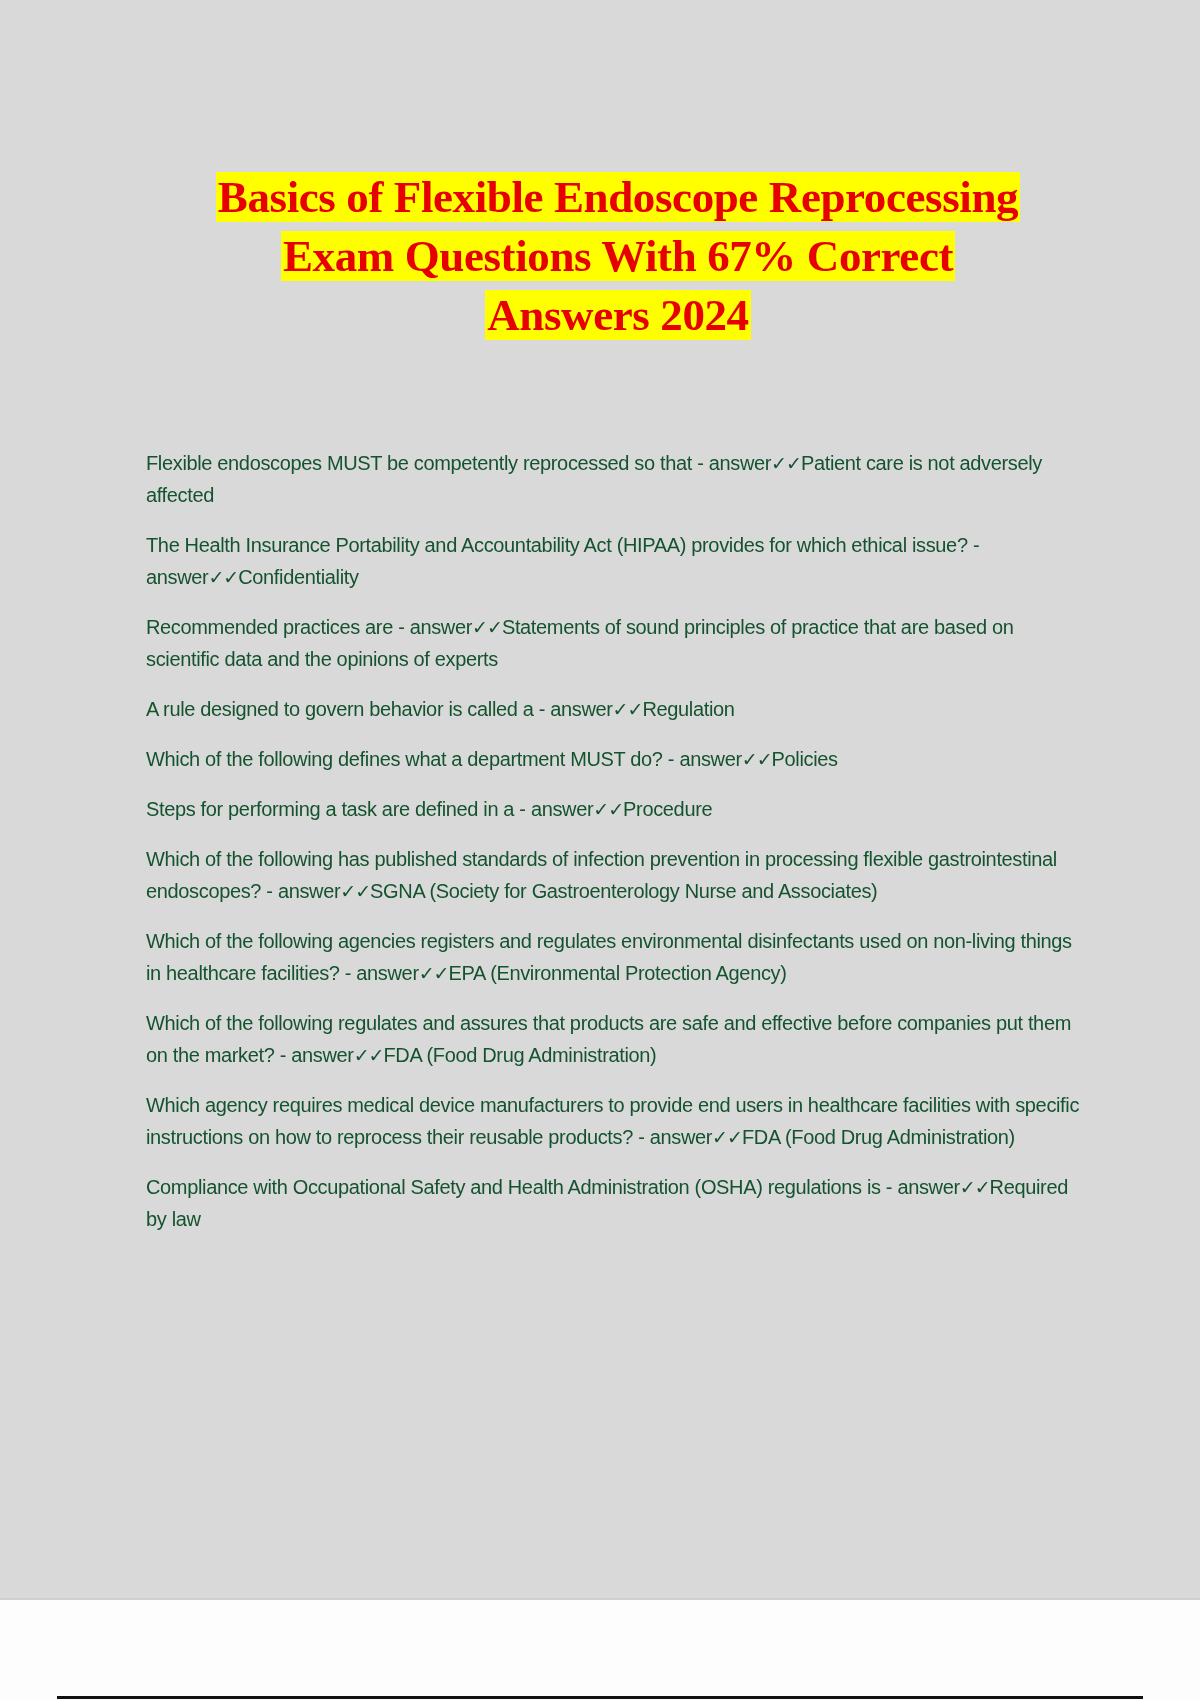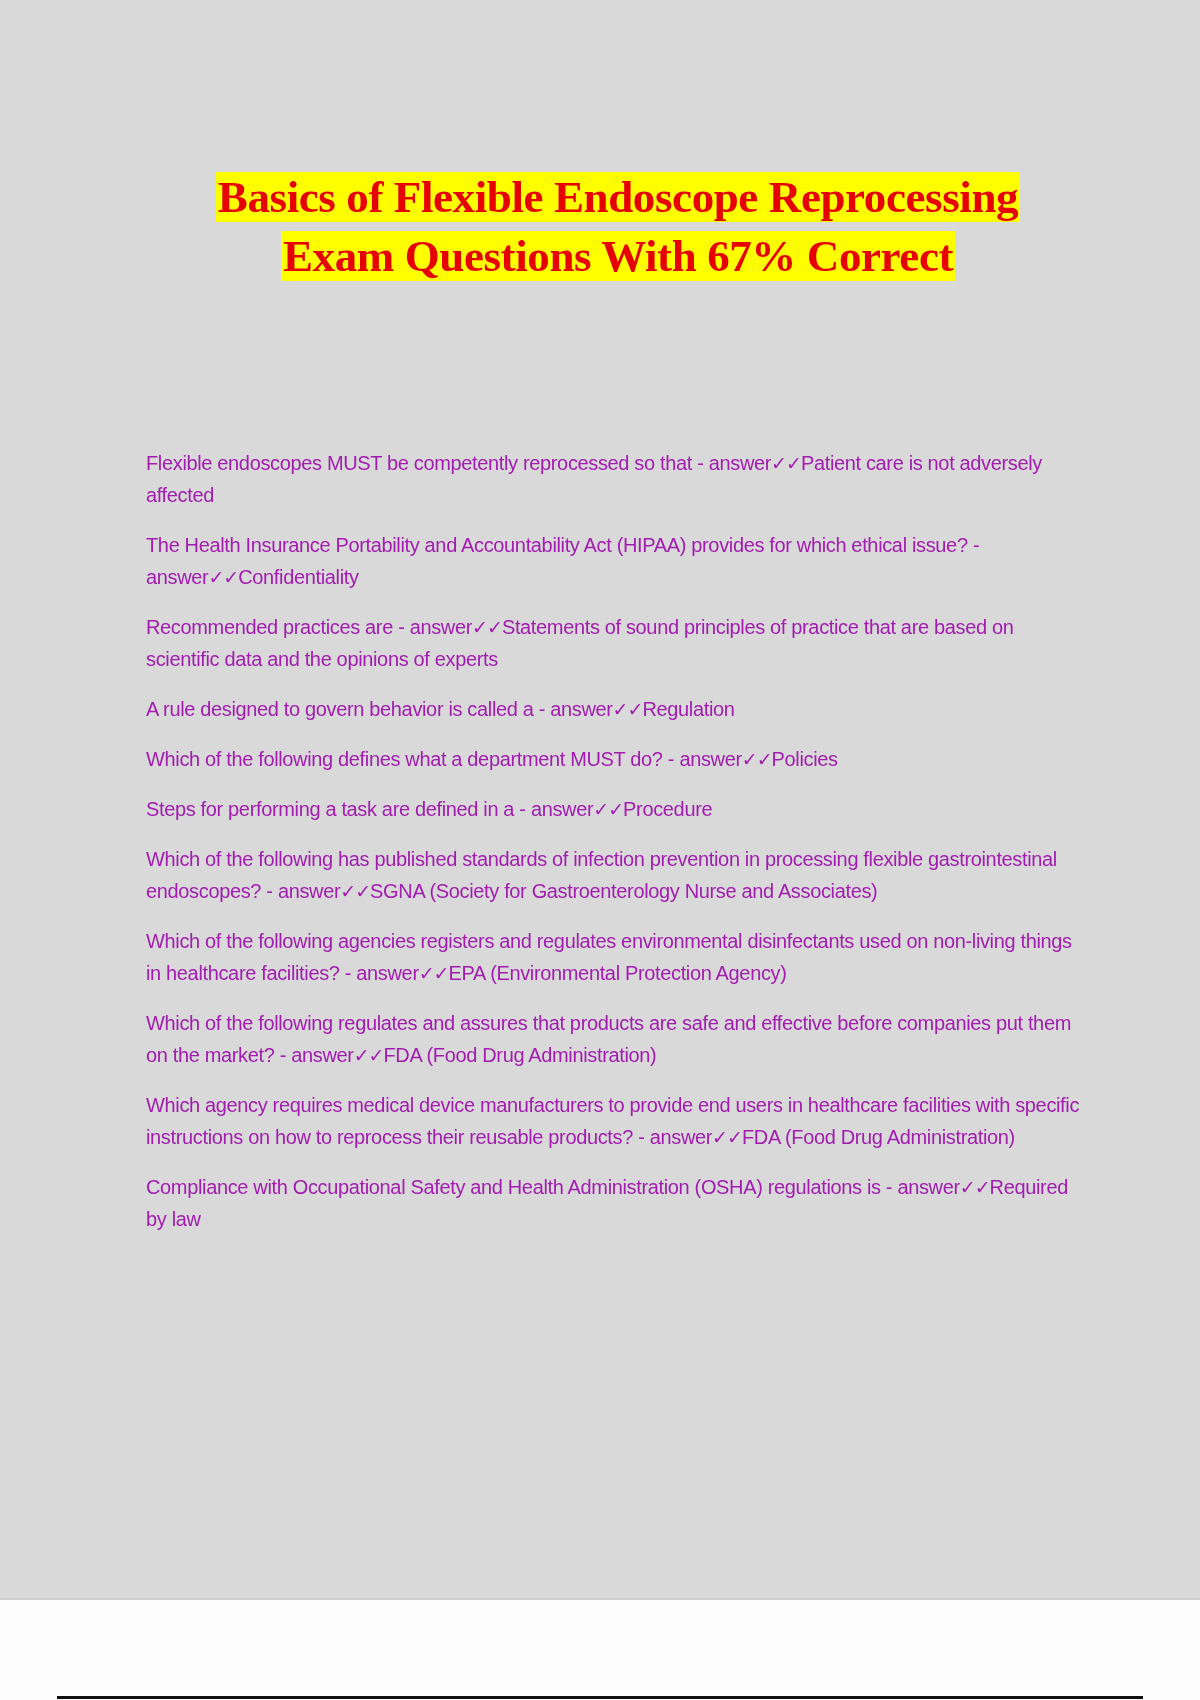--- a/index.html
+++ b/index.html
@@ -23,37 +23,38 @@
   }
   .title span {
     background: #ffff00;
     padding: 0 2px;
     -webkit-box-decoration-break: clone;
     box-decoration-break: clone;
   }
   .qa-list {
     position: absolute; left: 146px; top: 447px; width: 940px;
     font-family: "Liberation Sans", "DejaVu Sans", sans-serif;
-    font-size: 20px; line-height: 32px; color: #a21caf;
+    font-size: 20px; line-height: 32px; color: #14532d;
     letter-spacing: -0.35px;
   }
   .qa { margin: 0 0 18px 0; }
   .check { font-family: "DejaVu Sans", sans-serif; font-size: 19px; letter-spacing: -1px; }
   .footer-rule {
     position: absolute; left: 57px; top: 1696px; width: 1086px; height: 3px;
     background: #111;
   }
 </style>
 </head>
 <body>
 
 <div class="page">
   <div class="title">
     <span>Basics of Flexible Endoscope Reprocessing</span><br>
     <span>Exam Questions With 67% Correct</span><br>
+    <span>Answers 2024</span>
   </div>
 
   <div class="qa-list">
     <p class="qa"><span>Flexible endoscopes MUST be competently reprocessed so that</span><span> - </span><span>answer</span><span class="check">✓✓</span><span>Patient care is not adversely affected</span></p>
     <p class="qa"><span>The Health Insurance Portability and Accountability Act (HIPAA) provides for which ethical issue?</span><span> - </span><span>answer</span><span class="check">✓✓</span><span>Confidentiality</span></p>
     <p class="qa"><span>Recommended practices are</span><span> - </span><span>answer</span><span class="check">✓✓</span><span>Statements of sound principles of practice that are based on scientific data and the opinions of experts</span></p>
     <p class="qa"><span>A rule designed to govern behavior is called a</span><span> - </span><span>answer</span><span class="check">✓✓</span><span>Regulation</span></p>
     <p class="qa"><span>Which of the following defines what a department MUST do?</span><span> - </span><span>answer</span><span class="check">✓✓</span><span>Policies</span></p>
     <p class="qa"><span>Steps for performing a task are defined in a</span><span> - </span><span>answer</span><span class="check">✓✓</span><span>Procedure</span></p>
     <p class="qa"><span>Which of the following has published standards of infection prevention in processing flexible gastrointestinal endoscopes?</span><span> - </span><span>answer</span><span class="check">✓✓</span><span>SGNA (Society for Gastroenterology Nurse and Associates)</span></p>

